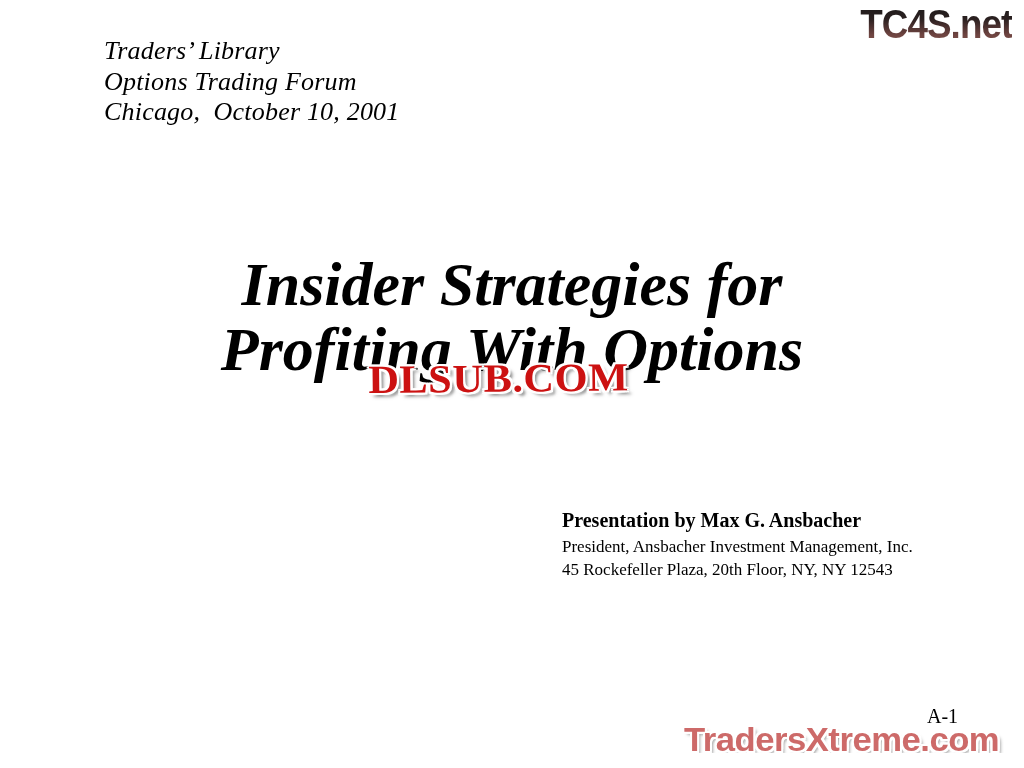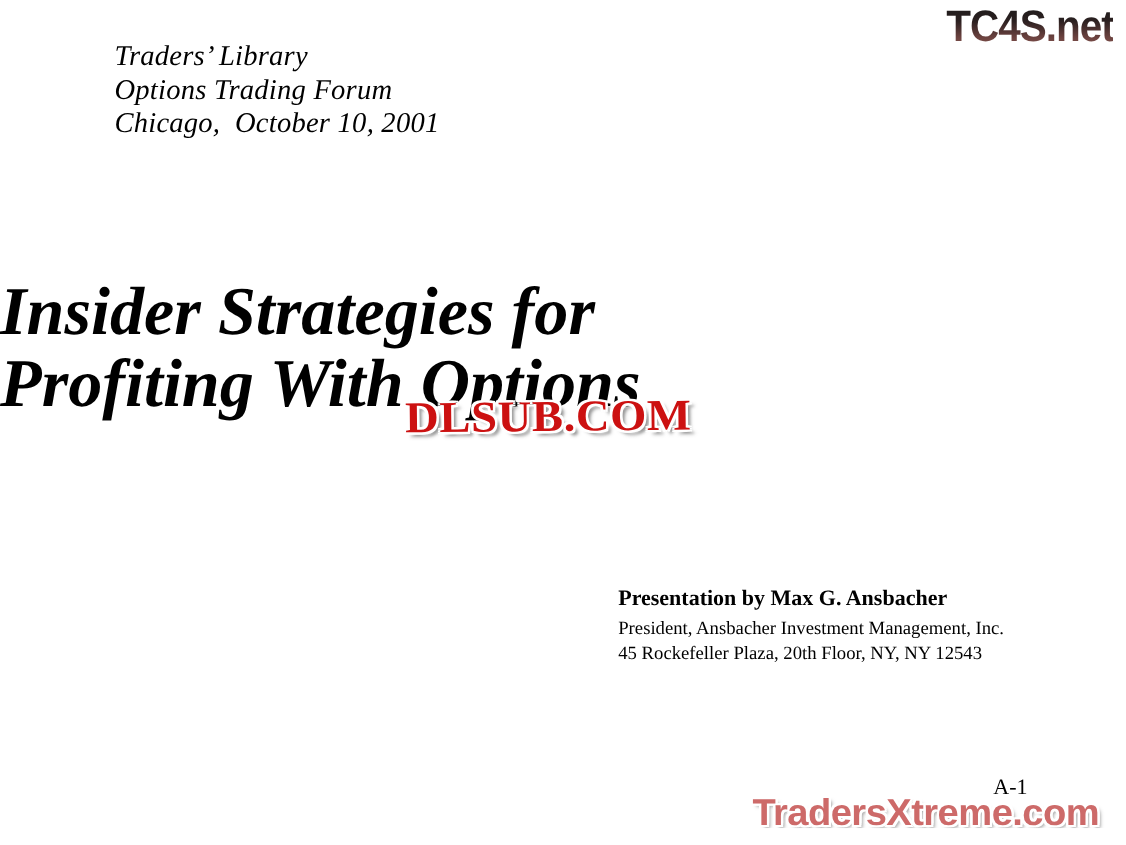--- a/index.html
+++ b/index.html
@@ -54,20 +54,21 @@
     -webkit-text-fill-color: transparent;
     filter: drop-shadow(1px 1px 0 rgba(255,255,255,0.85));
   }
 
   
   #main-title {
     position: absolute;
     left: 0;
     top: 252px;
     width: 1024px;
+    text-align: center;
     line-height: 1.05;
   }
   .title-line {
     font-size: 62px;
     font-weight: bold;
     font-style: italic;
     letter-spacing: 0px;
     white-space: pre;
   }
 
@@ -89,39 +90,39 @@
       -2px -2px 0 #ffffff, 2px -2px 0 #ffffff,
       -2px 2px 0 #ffffff,  2px 2px 0 #ffffff,
        4px 4px 3px rgba(60,60,60,0.55);
     white-space: pre;
   }
 
   
   #presenter-block {
     position: absolute;
     left: 562px;
-    top: 532px;
+    top: 508px;
   }
   #presenter-name {
     font-size: 20px;
     font-weight: bold;
     line-height: 1.2;
     margin-bottom: 3px;
     white-space: pre;
   }
   .presenter-line {
     font-size: 17px;
     line-height: 1.38;
     white-space: pre;
   }
 
   
   #slide-number {
     position: absolute;
-    left: 903px;
+    left: 927px;
     top: 705px;
     font-size: 20px;
     white-space: pre;
   }
 
   
   #tx-watermark {
     position: absolute;
     left: 684px;
     top: 720px;

